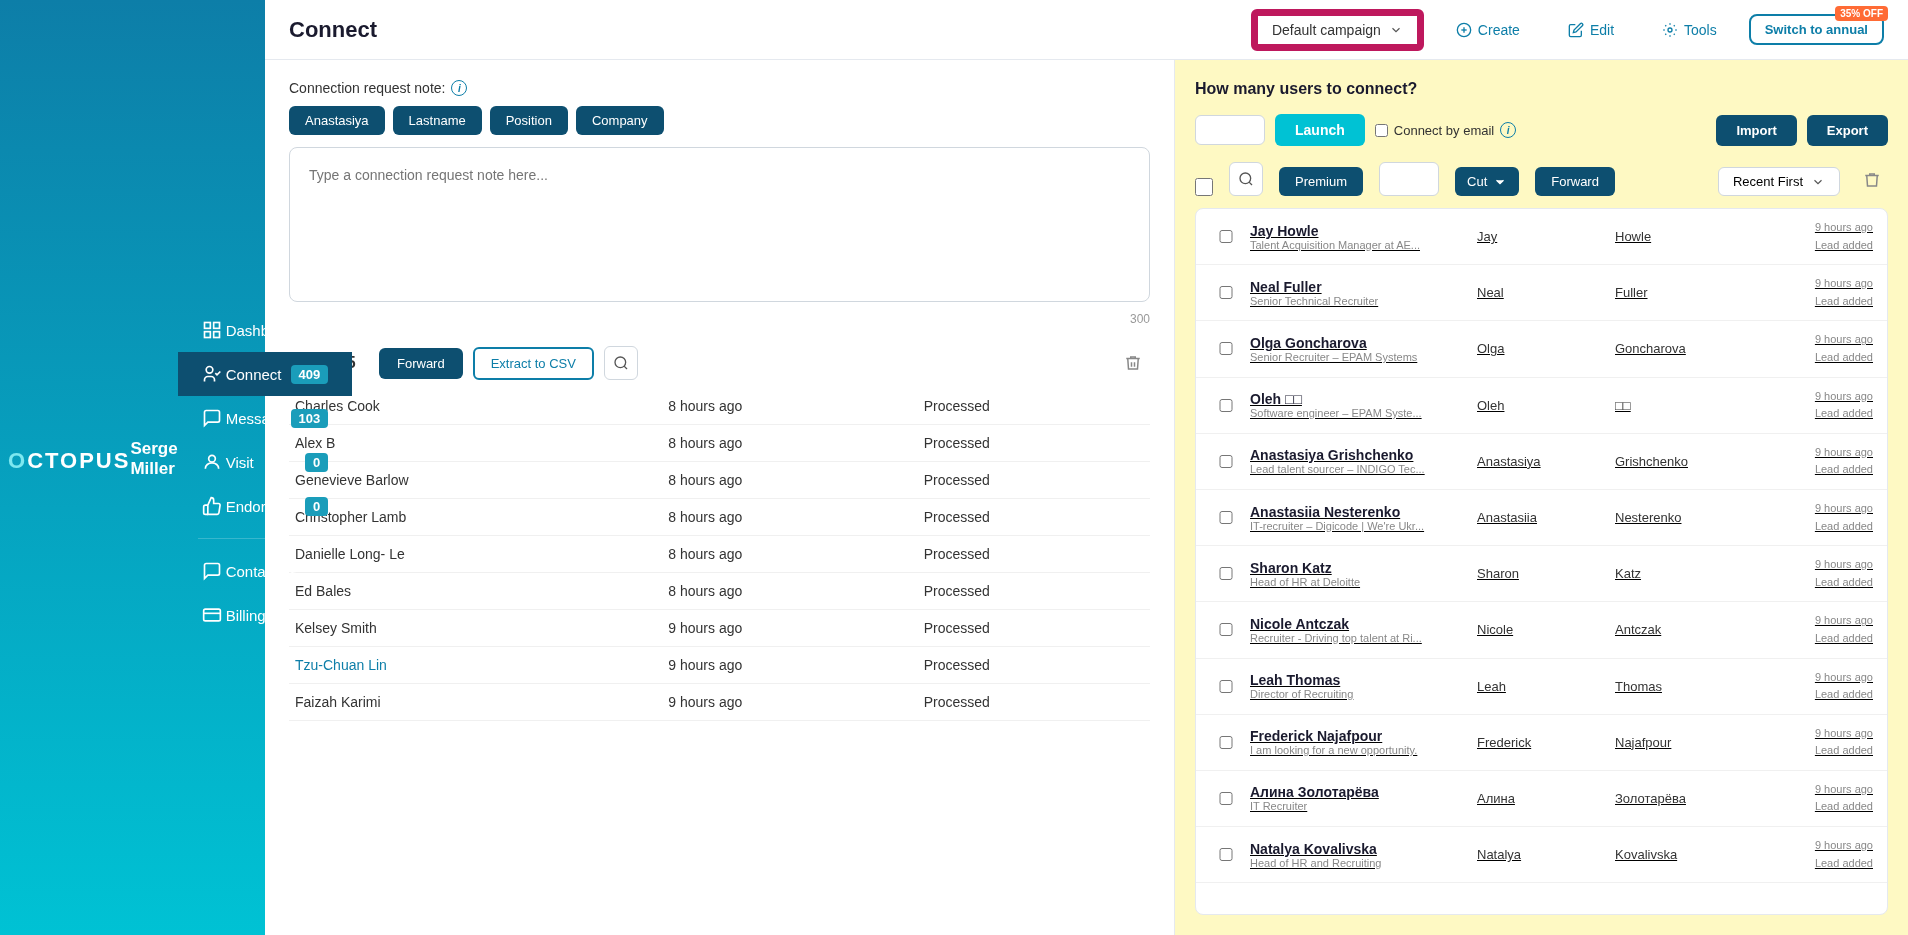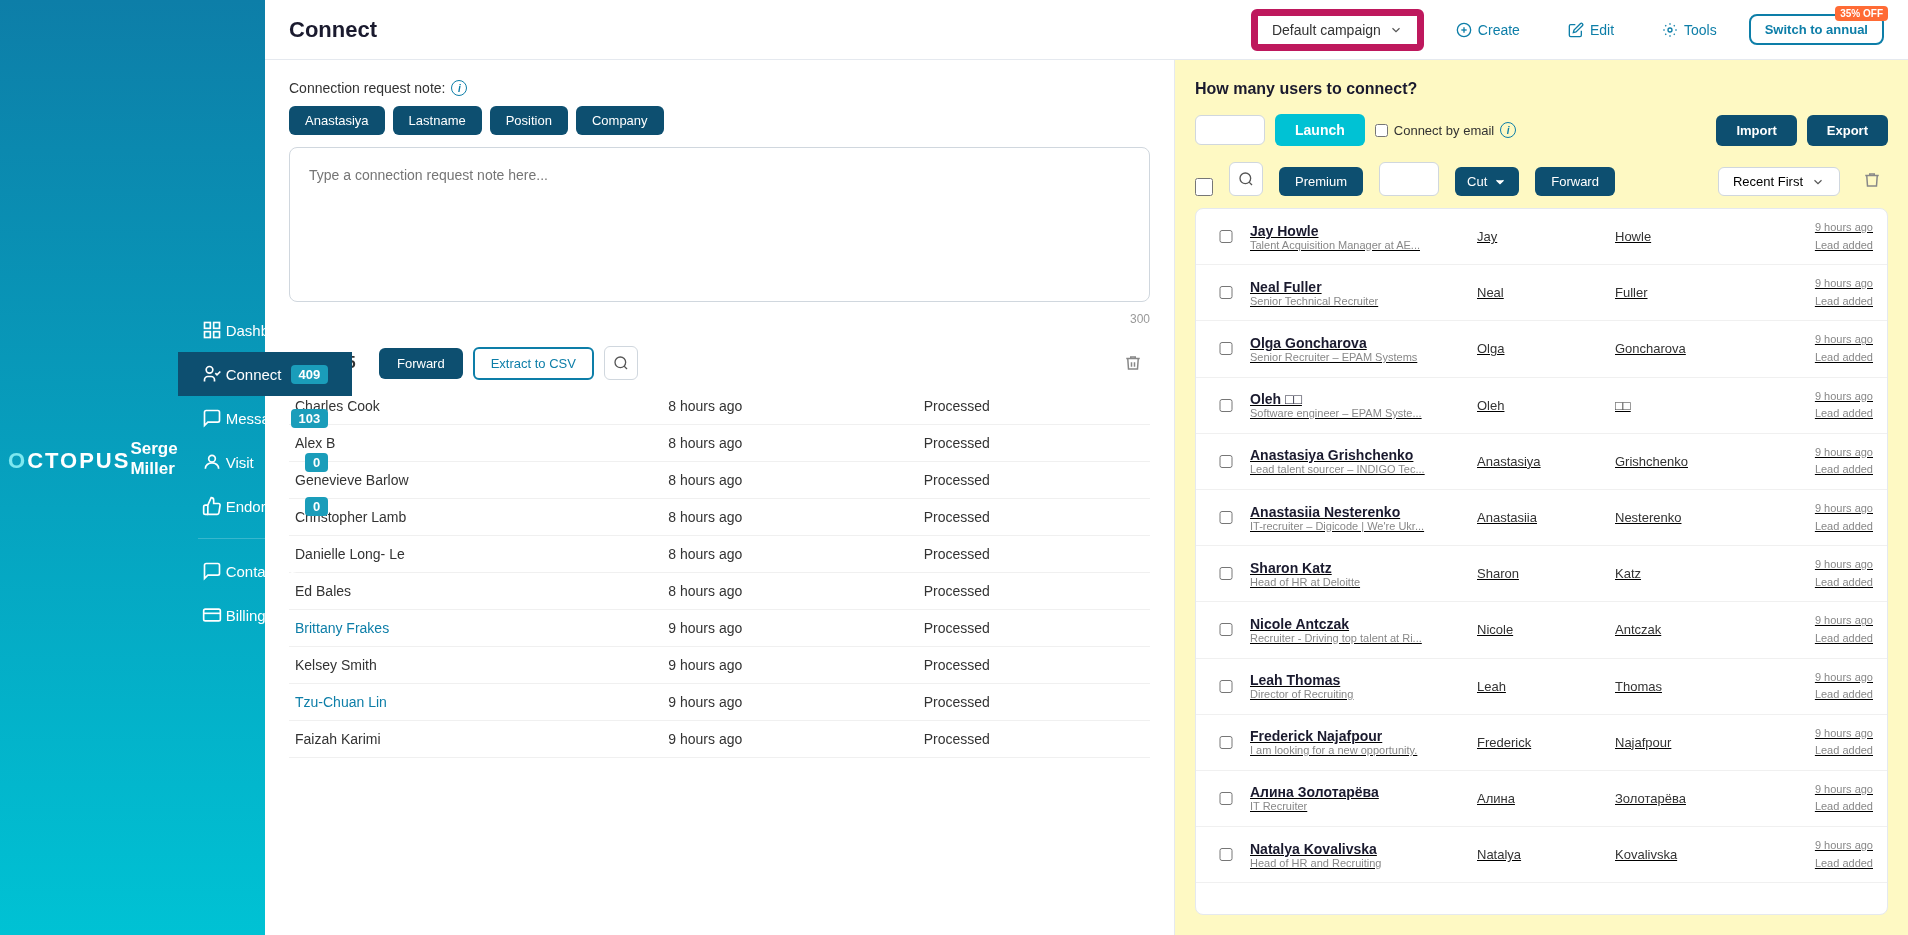--- a/index.html
+++ b/index.html
@@ -663,25 +663,20 @@
     <td class="contact-name">Danielle Long- Le</td>
     <td class="contact-time">8 hours ago</td>
     <td class="contact-status">Processed</td>
   </tr>
             <tr>
     <td class="contact-name">Ed Bales</td>
     <td class="contact-time">8 hours ago</td>
     <td class="contact-status">Processed</td>
   </tr>
             <tr>
-    <td class="contact-name highlight">Brittany Frakes</td>
-    <td class="contact-time">9 hours ago</td>
-    <td class="contact-status">Processed</td>
-  </tr>
-            <tr>
     <td class="contact-name">Kelsey Smith</td>
     <td class="contact-time">9 hours ago</td>
     <td class="contact-status">Processed</td>
   </tr>
             <tr>
     <td class="contact-name highlight">Tzu-Chuan Lin</td>
     <td class="contact-time">9 hours ago</td>
     <td class="contact-status">Processed</td>
   </tr>
             <tr>

